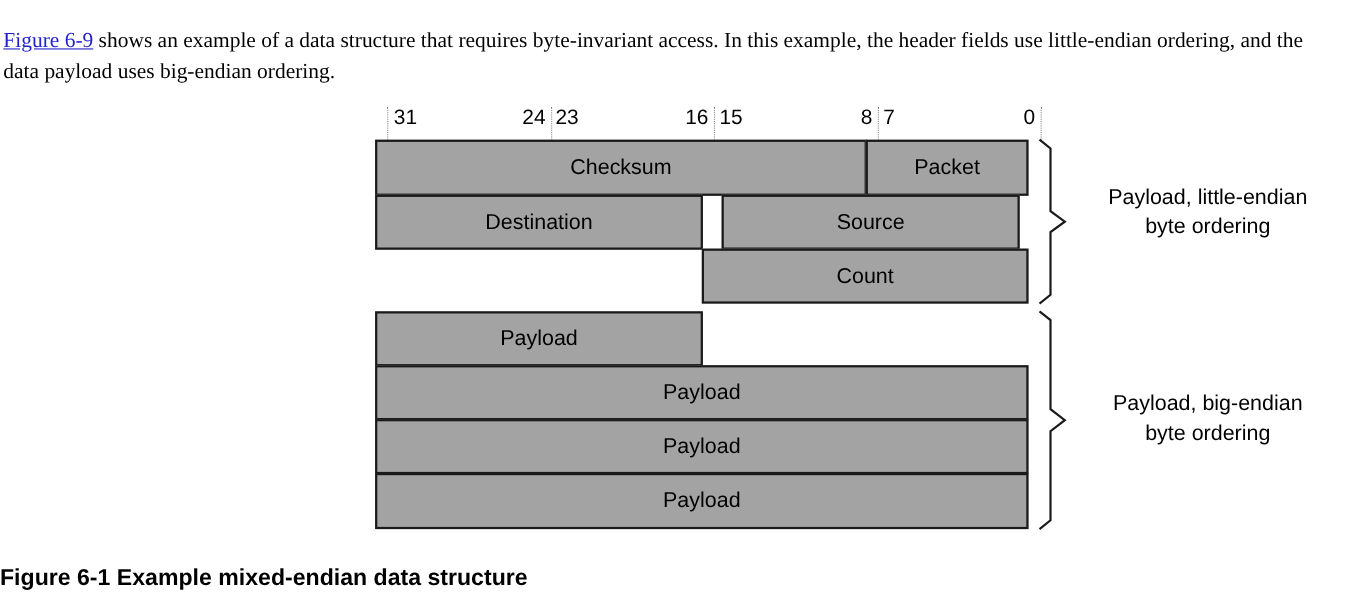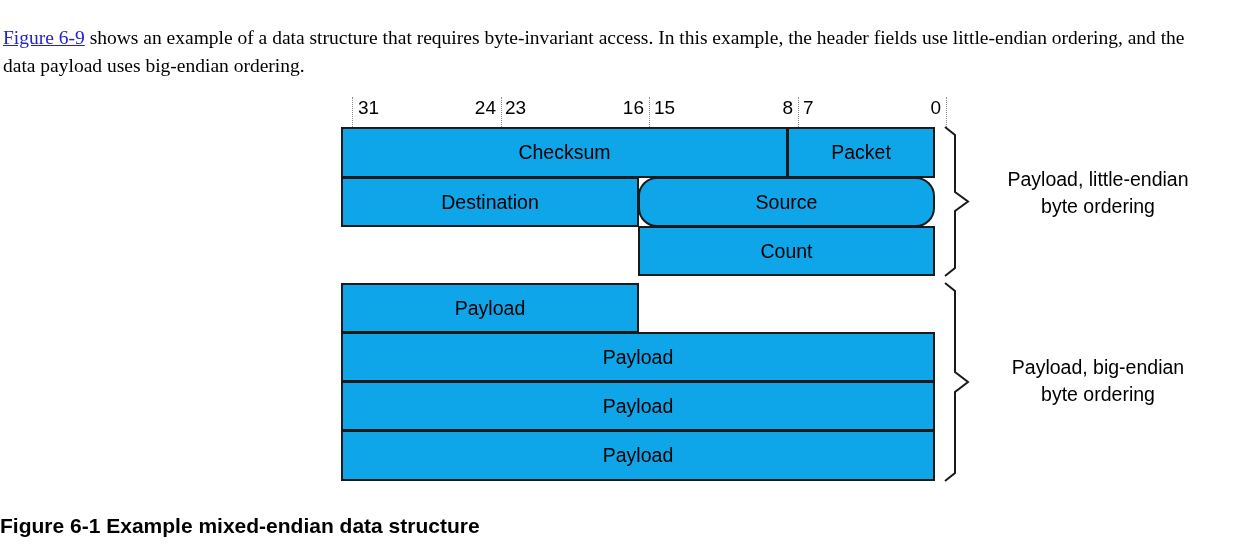--- a/index.html
+++ b/index.html
@@ -71,21 +71,21 @@
     white-space: nowrap;
   }
   #bit-ruler .ruler-label.lbl-left  { text-align: left; }
   #bit-ruler .ruler-label.lbl-right { text-align: right; }
 
   
   .cell {
     position: absolute;
     box-sizing: border-box;
     border: 2px solid #1a1a1a;
-    background: #0ea5e9;
+    background: #a3a3a3;
     display: flex;
     align-items: center;
     justify-content: center;
     font-family: "Liberation Sans", "DejaVu Sans", sans-serif;
     font-size: 19.5px;
     color: #000000;
     white-space: nowrap;
   }
 
   
@@ -148,21 +148,21 @@
     <span class="ruler-label lbl-left" style="left:302px;">15</span>
     <span class="ruler-label lbl-right" style="left:408px; width:33px;">8</span>
     <span class="ruler-label lbl-left" style="left:451px;">7</span>
     <span class="ruler-label lbl-right" style="left:556px; width:33px;">0</span>
   </div>
 
   <div class="cell" style="left:341px; top:127px; width:447px; height:51px;">Checksum</div>
   <div class="cell" style="left:787px; top:127px; width:148px; height:51px;">Packet</div>
 
   <div class="cell" style="left:341px; top:177px; width:298px; height:50px;">Destination</div>
-  <div class="cell" style="left:638px; top:177px; width:297px; height:50px;border-radius:19px;">Source</div>
+  <div class="cell" style="left:656px; top:177px; width:271px; height:50px;">Source</div>
 
   <div class="cell" style="left:638px; top:226px; width:297px; height:50px;">Count</div>
 
   <div class="cell" style="left:341px; top:283px; width:298px; height:50px;">Payload</div>
   <div class="cell" style="left:341px; top:332px; width:594px; height:50px;">Payload</div>
   <div class="cell" style="left:341px; top:381px; width:594px; height:50px;">Payload</div>
   <div class="cell" style="left:341px; top:430px; width:594px; height:51px;">Payload</div>
 
   <svg class="brace-svg" style="left:944px; top:126px;" width="26" height="151" viewBox="0 0 26 151">
     <path d="M 1 1 L 11 9 L 11 66 L 24 75.5 L 11 85 L 11 142 L 1 150"></path>

